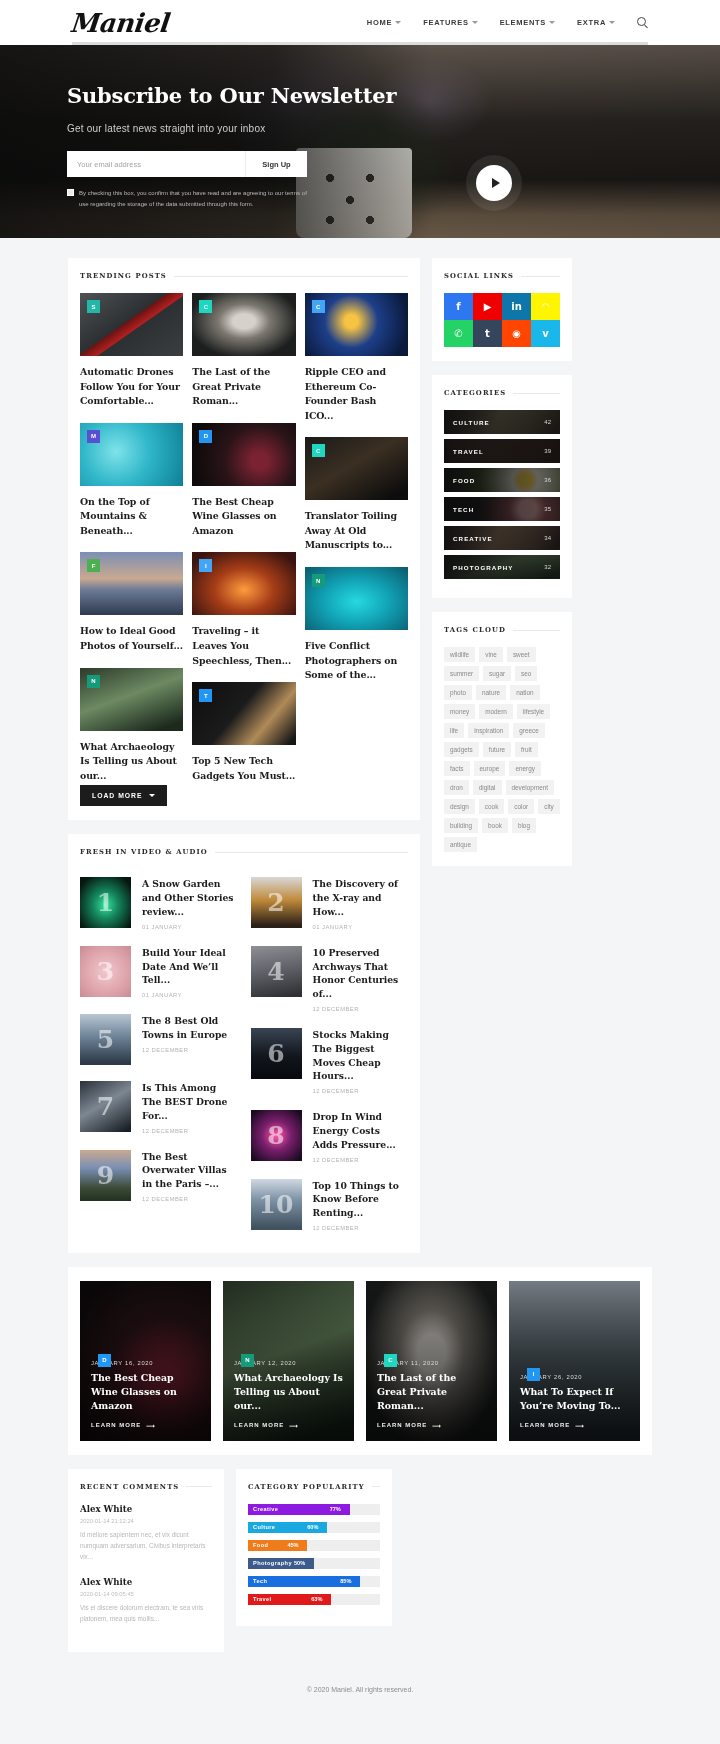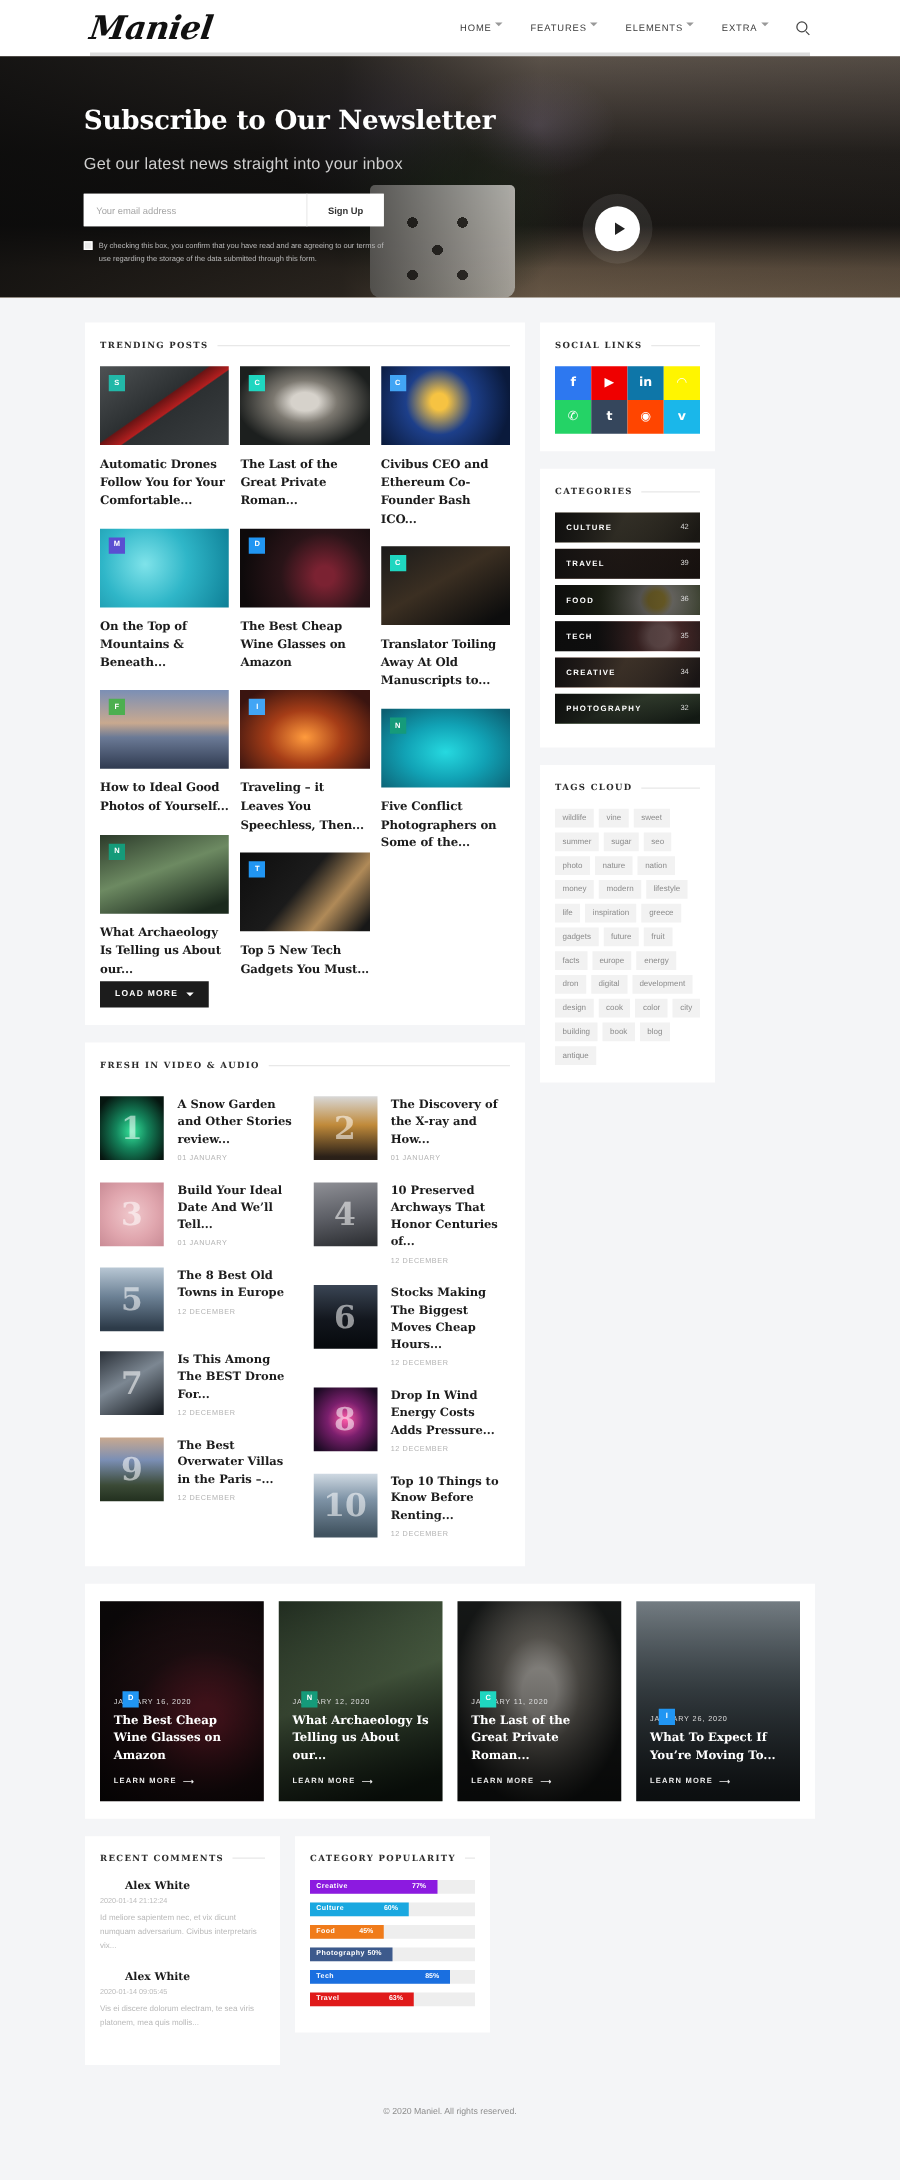--- a/index.html
+++ b/index.html
@@ -16,22 +16,22 @@
   .header {
     height: 45px; background: #fff; display: flex; align-items: center;
     justify-content: space-between; padding: 0 72px 0 72px; position: relative;
   }
   .logo {
     font-family: "DejaVu Serif", serif; font-style: italic; font-weight: bold;
     font-size: 26px; letter-spacing: -0.5px; color: #111; transform: skewX(-8deg);
   }
   .nav { display: flex; align-items: center; gap: 22px; }
   .nav-item {
-    font-size: 7.5px; font-weight: normal; letter-spacing: 0.7px; color: #3a3a3a;
-    display: flex; gap: 3px; text-transform: uppercase; cursor: pointer;
+    font-size: 7.5px; font-weight: bold; letter-spacing: 0.7px; color: #3a3a3a;
+    display: flex; align-items: center; gap: 3px; text-transform: uppercase; cursor: pointer;
   }
   .caret { width: 0; height: 0; border-left: 3px solid transparent; border-right: 3px solid transparent; border-top: 3.5px solid #999; }
   .search-ic { width: 11px; height: 11px; position: relative; cursor: pointer; }
   .search-ic::before { content:""; position:absolute; width:7px;height:7px;border:1.2px solid #444;border-radius:50%;left:0;top:0;}
   .search-ic::after { content:""; position:absolute; width:4px;height:1.2px;background:#444;transform:rotate(45deg);left:6.5px;top:8.5px;}
   .header-underline { position: absolute; left: 72px; right: 72px; bottom: 0; height: 3px; background: #dcdcdc; }
 
   
   .hero {
     height: 193px; position: relative; overflow: hidden;
@@ -50,21 +50,21 @@
     background: linear-gradient(180deg,#efece6,#d8d3c9); border-radius: 4px 4px 8px 8px; opacity:.95;
   }
   .vase::before{content:"";position:absolute;inset:12px 14px;background:
      radial-gradient(circle 7px at 20px 18px, #3a3631 60%, transparent 61%),
      radial-gradient(circle 7px at 60px 18px, #3a3631 60%, transparent 61%),
      radial-gradient(circle 7px at 40px 40px, #3a3631 60%, transparent 61%),
      radial-gradient(circle 7px at 20px 60px, #3a3631 60%, transparent 61%),
      radial-gradient(circle 7px at 60px 60px, #3a3631 60%, transparent 61%);}
   .hero-inner { position: relative; z-index: 3; padding: 38px 0 0 67px; }
   .hero-title { font-family:"DejaVu Serif", serif; font-weight:bold; font-size:21px; color:#fff; letter-spacing:-0.2px; }
-  .hero-sub { margin-top: 15px; font-size: 13px; color:#cfcfcf; letter-spacing:.2px; }
+  .hero-sub { margin-top: 15px; font-size: 10px; color:#cfcfcf; letter-spacing:.2px; }
   .sub-form { margin-top: 17px; width: 240px; height: 26px; background:#fff; display:flex; align-items:center; }
   .sub-form input { flex:1; border:0; outline:0; height:100%; padding:0 10px; font-size:7.5px; color:#666; font-family:"Liberation Sans",sans-serif; }
   .sub-form input::placeholder { color:#a5a5a5; }
   .sub-btn { width:62px; height:100%; background:#fff; border:0; border-left:1px solid #ececec; font-size:7.5px; font-weight:bold; color:#333; cursor:pointer; font-family:"Liberation Sans",sans-serif; }
   .consent { margin-top: 11px; width: 250px; display:flex; gap:5px; }
   .consent-box { width:7px;height:7px;background:#eaeaea;border:1px solid #fff; flex:none; margin-top:1px; cursor:pointer;}
   .consent-txt { font-size:6px; line-height:1.75; color:#b9b9b9; }
   .play-btn {
     position:absolute; right:208px; top:120px; width:36px;height:36px;border-radius:50%;
     background:#fff; z-index:4; display:flex;align-items:center;justify-content:center; cursor:pointer;
@@ -138,21 +138,21 @@
   .fdate { font-size:5.8px; color:#ddd; letter-spacing:.7px; }
   .fcard h3 { margin-top:5px; font-family:"DejaVu Serif",serif; font-size:9.4px; font-weight:bold; color:#fff; line-height:1.5; }
   .flearn { margin-top:9px; font-size:6px; font-weight:bold; letter-spacing:1px; color:#eee; display:flex; align-items:center; gap:5px; }
 
   
   .bottom { margin: 14px 68px 0 68px; display:flex; gap:12px; align-items:flex-start; }
   .bw { background:#fff; padding:14px 12px; }
   .bw.comments { width: 156px; }
   .bw.popularity { width: 156px; text-align: right; }
   .comment { margin-bottom: 14px; }
-  .cname { font-family:"DejaVu Serif",serif; font-size:8.6px; font-weight:bold; color:#1c1c1c;margin-left:20px; }
+  .cname { font-family:"DejaVu Serif",serif; font-size:8.6px; font-weight:bold; color:#1c1c1c; }
   .cdate { margin-top:4px; font-size:5.8px; color:#bdbdbd; }
   .cbody { margin-top:5px; font-size:6.4px; line-height:1.75; color:#b8b8b8; }
   .bar-row { margin-bottom: 7px; }
   .bar-track { position:relative; height:11px; background:#eeeeee; }
   .bar-fill { position:absolute; left:0; top:0; bottom:0; display:flex; align-items:center; padding-left:5px; }
   .bar-label { font-size:5.6px; font-weight:bold; color:#fff; letter-spacing:.4px; }
   .bar-pct { position:absolute; top:0; bottom:0; display:flex; align-items:center; font-size:5.6px; font-weight:bold; color:#fff; }
 
   
   .footer { margin-top: 20px; padding: 14px 0 16px 0; text-align:center; font-size:7px; color:#8d8d8d; background:#f4f5f7; }
@@ -257,21 +257,21 @@
             <div class="tpost">
               <div class="thumb" style="background:linear-gradient(130deg,#0d0d0d,#1b1b1b 45%,#b08a58 70%,#171717 95%)">
                 <span class="badge" style="background:#2196f3">T</span>
               </div>
               <h3>Top 5 New Tech Gadgets You Must...</h3>
             </div>
             <div class="tpost">
               <div class="thumb" style="background:radial-gradient(circle at 45% 45%,#f6c342 10%,#1d3f8a 40%,#0a1a3c 85%)">
                 <span class="badge" style="background:#42a5f5">C</span>
               </div>
-              <h3>Civibus CEO and Ethereum Co-Founder Bash ICO...</h3>
+              <h3>Ripple CEO and Ethereum Co-Founder Bash ICO...</h3>
             </div>
             <div class="tpost">
               <div class="thumb" style="background:linear-gradient(150deg,#1a1a1a,#3b2f22 45%,#0d0d0d 90%)">
                 <span class="badge" style="background:#1fd6c0">C</span>
               </div>
               <h3>Translator Toiling Away At Old Manuscripts to...</h3>
             </div>
             <div class="tpost">
               <div class="thumb" style="background:radial-gradient(ellipse at 50% 55%,#26d9e0,#11a2b5 45%,#0c5f72 95%)">
                 <span class="badge" style="background:#159b7a">N</span>

